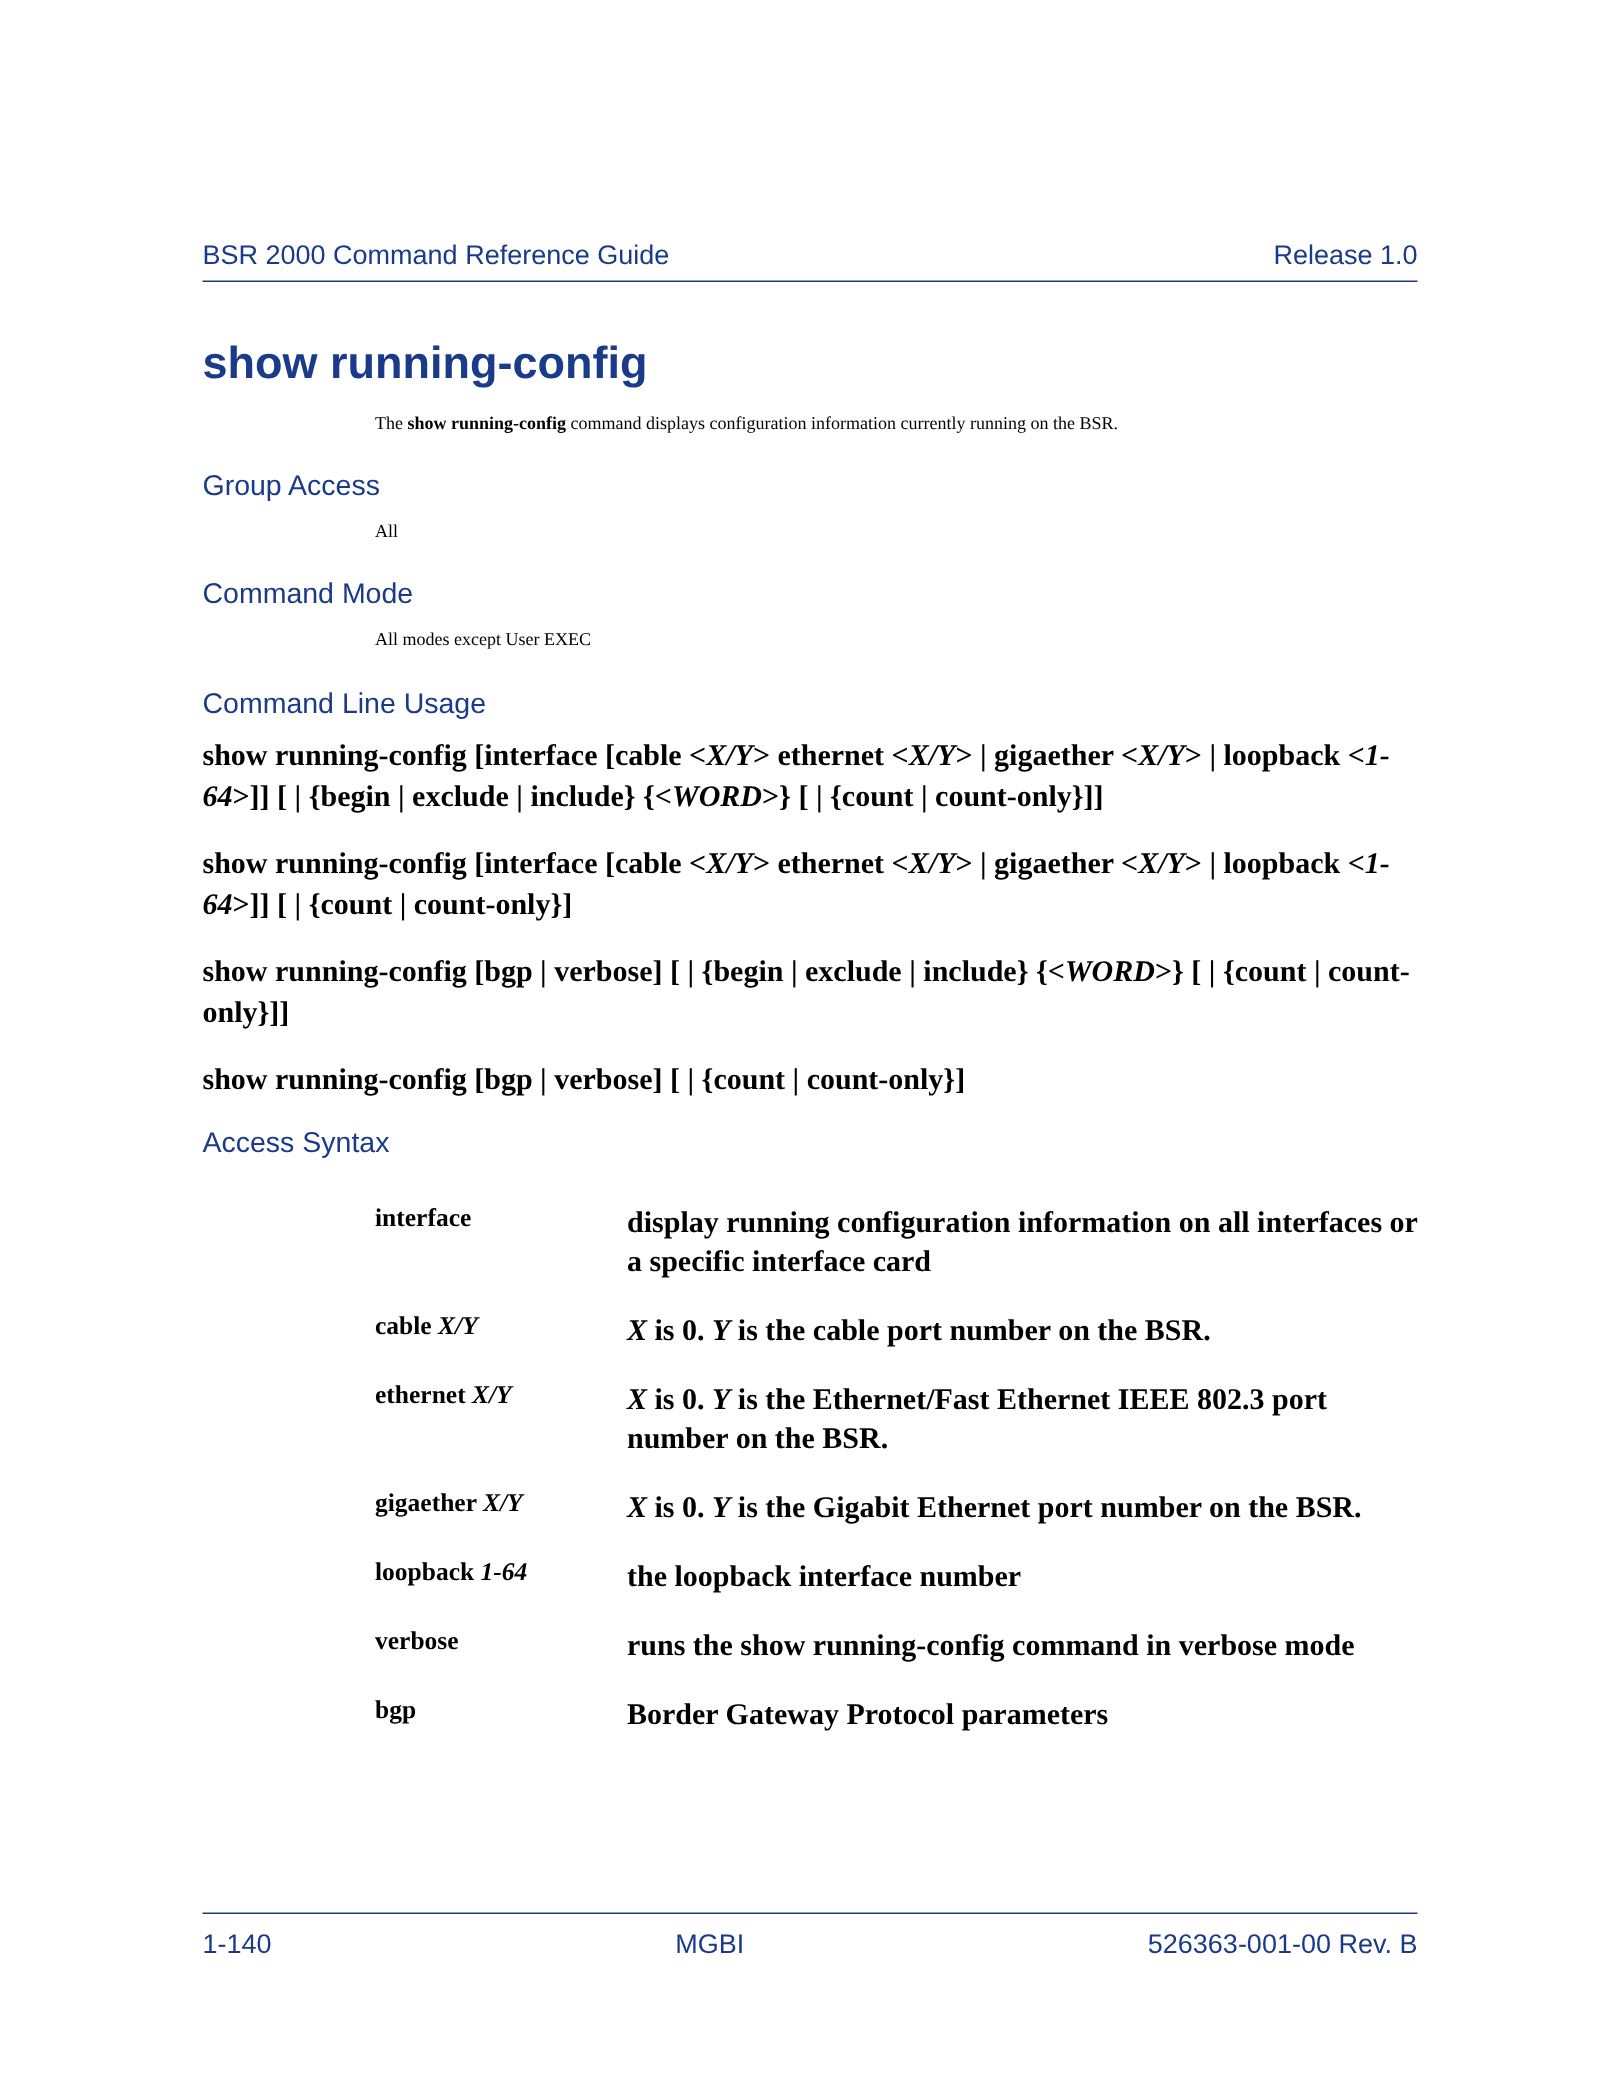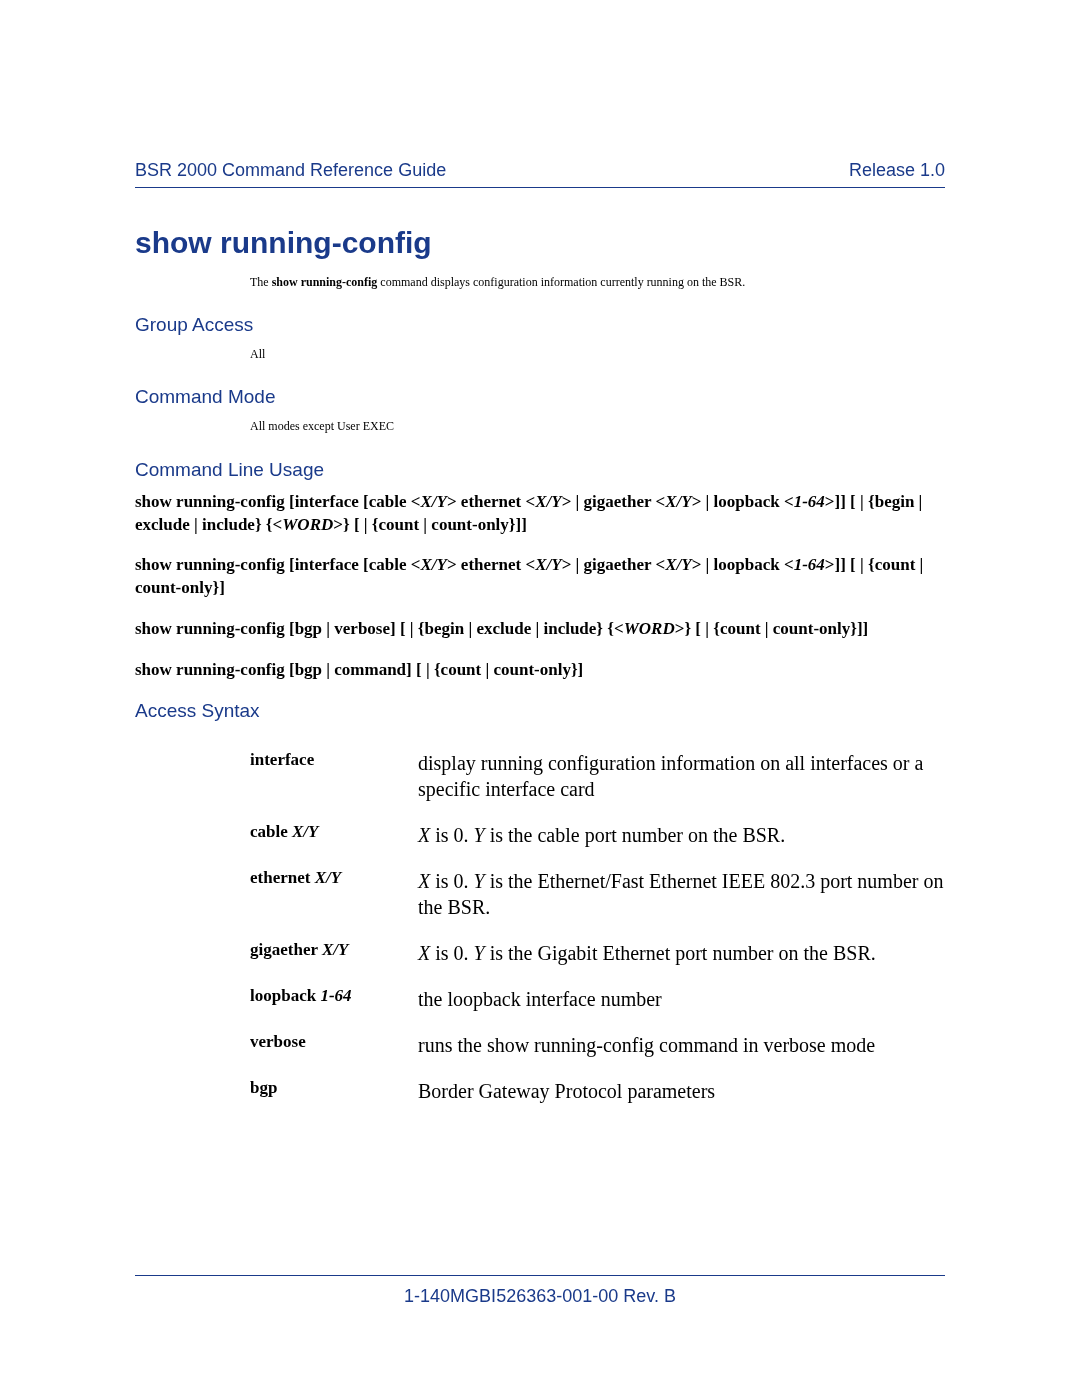--- a/index.html
+++ b/index.html
@@ -42,21 +42,21 @@
     margin-left: 115px;
   }
   .section-head {
     font-family: Arial, Helvetica, sans-serif;
     font-size: 19px;
     color: #1a3a8a;
     margin: 12px 0 10px 0;
   }
   .usage-block {
     font-family: "Times New Roman", Times, serif;
-    font-size: 17px;
+    font-size: 20px;
     font-weight: bold;
     line-height: 1.35;
     margin: 0 0 18px 0;
   }
   .usage-block .i { font-style: italic; font-weight: bold; }
   .syntax-table {
     margin-left: 115px;
     margin-top: 28px;
   }
   .syntax-row {
@@ -68,31 +68,32 @@
     width: 168px;
     flex: 0 0 168px;
     font-size: 17px;
     font-weight: bold;
   }
   .syntax-term .i { font-style: italic; }
   .syntax-desc {
     font-size: 20px;
     line-height: 1.3;
     flex: 1;
+    font-weight: bold;
   }
   .syntax-desc .i { font-style: italic; }
   .footer {
     position: absolute;
     left: 135px;
     right: 135px;
     bottom: 90px;
     border-top: 1.5px solid #1a3a8a;
     padding-top: 10px;
     display: flex;
-    justify-content: center;
+    justify-content: space-between;
     font-family: Arial, Helvetica, sans-serif;
     font-size: 18px;
     color: #1a3a8a;
   }
 </style>
 </head>
 <body>
 
 <div class="page">
 
@@ -120,21 +121,21 @@
   </p>
 
   <p class="usage-block indent">
     <span>show running-config [interface [cable &lt;</span><span class="i">X/Y</span><span>&gt; ethernet &lt;</span><span class="i">X/Y</span><span>&gt; | gigaether &lt;</span><span class="i">X/Y</span><span>&gt; | loopback &lt;</span><span class="i">1-64</span><span>&gt;]] [ | {count | count-only}]</span>
   </p>
 
   <p class="usage-block indent">
     <span>show running-config [bgp | verbose] [ | {begin | exclude | include} {&lt;</span><span class="i">WORD</span><span>&gt;} [ | {count | count-only}]]</span>
   </p>
 
-  <p class="usage-block indent">show running-config [bgp | command] [ | {count | count-only}]</p>
+  <p class="usage-block indent">show running-config [bgp | verbose] [ | {count | count-only}]</p>
 
   <div class="section-head">Access Syntax</div>
 
   <div class="syntax-table">
 
     <div class="syntax-row">
       <div class="syntax-term"><span>interface</span><span class="i"></span></div>
       <div class="syntax-desc"><span>display running configuration information on all interfaces or a specific interface card</span><span class="i"></span><span></span><span class="i"></span><span></span></div>
     </div>
 

